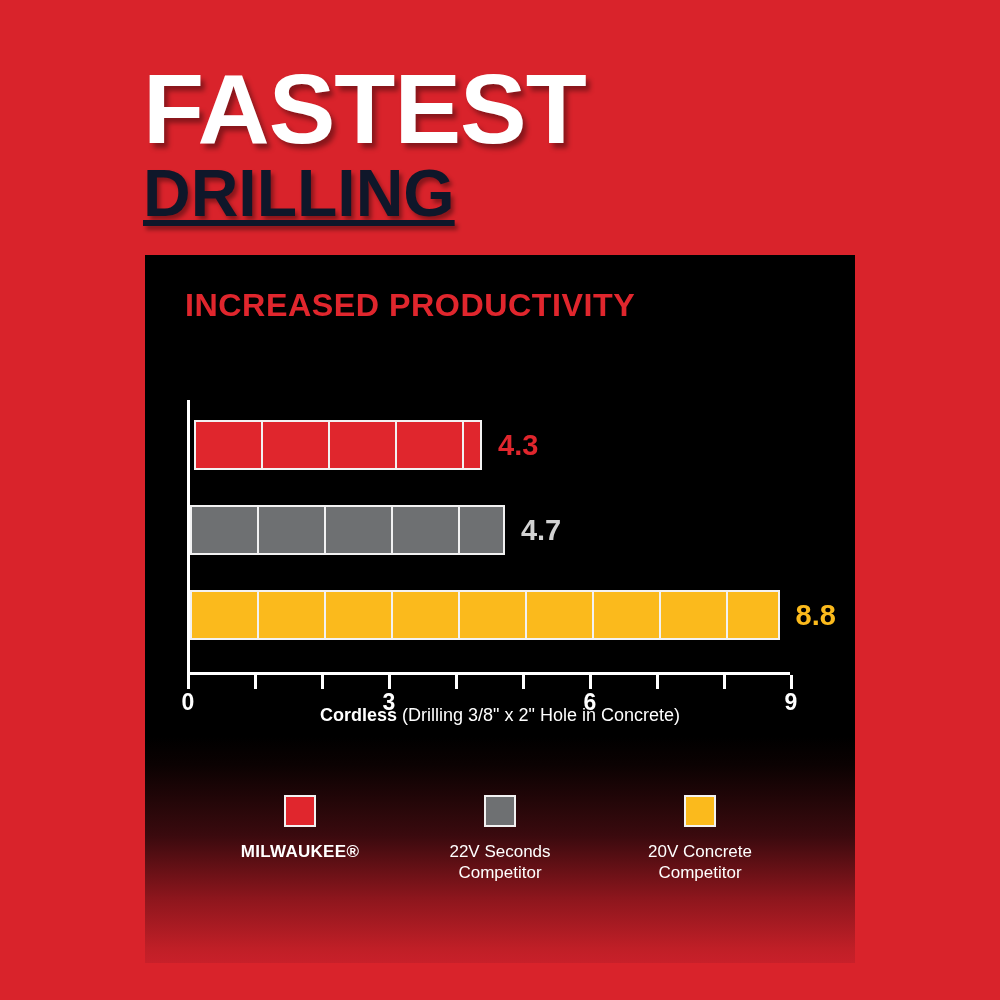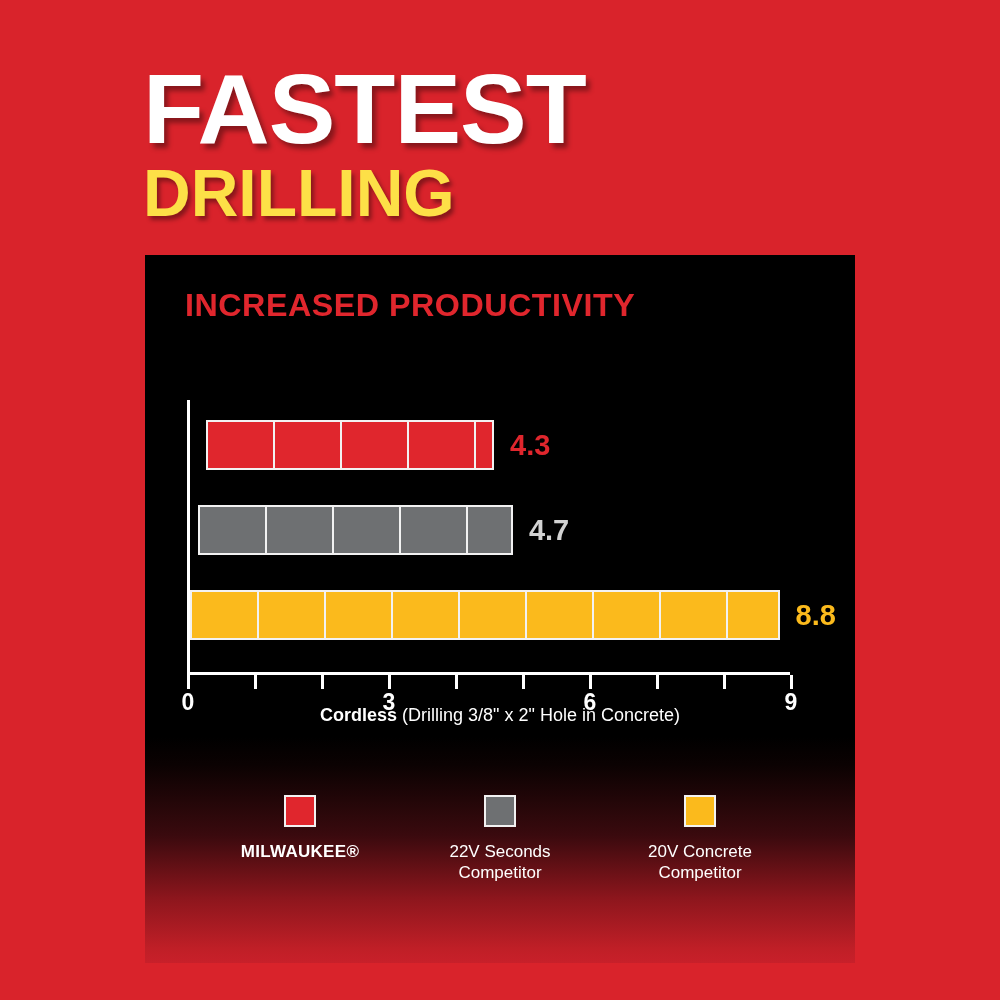--- a/index.html
+++ b/index.html
@@ -17,22 +17,23 @@
   .hl-line1 {
     font-size:98px; line-height:0.96; font-weight:bold;
     color:#ffffff; letter-spacing:-1px;
     font-family:"Liberation Sans", sans-serif;
     text-shadow: 4px 5px 5px rgba(0,0,0,0.38);
     transform: scaleX(1.02); transform-origin:left center;
   }
   .hl-line2 {
     margin-top:4px;
     font-size:66px; line-height:1.0; font-weight:bold;
-    color:#fde047; letter-spacing:0px;
+    color:#0f172a; letter-spacing:0px;
     text-shadow: 3px 4px 4px rgba(0,0,0,0.38);
+    text-decoration: underline;
   }
 
   
   #panel {
     position:absolute; left:145px; top:255px;
     width:710px; height:708px;
     background:#000000;
     background-image: linear-gradient(to bottom,
         #000000 0%, #000000 68%, #0b0202 72%,
         #3a0a0e 82%, #8e161d 91%, #c01f27 98%, #c8202a 100%);
@@ -129,31 +130,31 @@
         <div class="tick" style="left: 645px;"></div>
       </div>
     <div id="ticklabels-holder">
         <div class="tick-label" style="left: 43px;">0</div>
         <div class="tick-label" style="left: 244px;">3</div>
         <div class="tick-label" style="left: 445px;">6</div>
         <div class="tick-label" style="left: 646px;">9</div>
       </div>
 
     <div id="bars-holder">
-        <div class="bar-row" style="top: 165px; left: 16px; width: 710px;">
+        <div class="bar-row" style="top: 165px; left: 4px; width: 710px;">
           <div class="bar" style="width: 288.1px; background: rgb(224, 38, 45);">
             <div class="seg" style="flex: 0 0 67px;"></div>
             <div class="seg" style="flex: 0 0 67px;"></div>
             <div class="seg" style="flex: 0 0 67px;"></div>
             <div class="seg" style="flex: 0 0 67px;"></div>
             <div class="seg" style="flex: 1 1 auto;"></div>
           </div>
           <div class="bar-value" style="left: 349.1px; color: rgb(224, 38, 45);">4.3</div>
         </div>
-        <div class="bar-row" style="top: 250px; left: 0px; width: 710px; margin-left: 8px;">
+        <div class="bar-row" style="top: 250px; left: 0px; width: 710px;">
           <div class="bar" style="width: 314.9px; background: rgb(110, 112, 114);">
             <div class="seg" style="flex: 0 0 67px;"></div>
             <div class="seg" style="flex: 0 0 67px;"></div>
             <div class="seg" style="flex: 0 0 67px;"></div>
             <div class="seg" style="flex: 0 0 67px;"></div>
             <div class="seg" style="flex: 1 1 auto;"></div>
           </div>
           <div class="bar-value" style="left: 375.9px; color: rgb(210, 210, 210);">4.7</div>
         </div>
         <div class="bar-row" style="top: 335px; left: 0px; width: 678px;">

